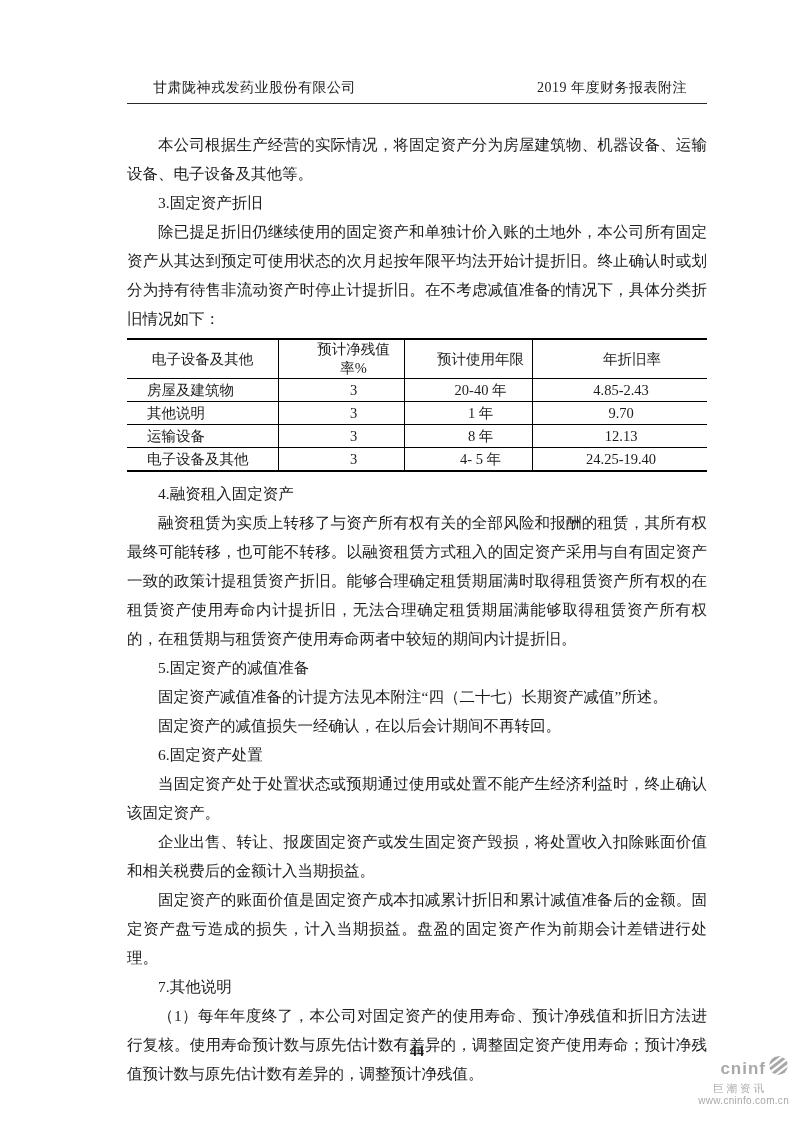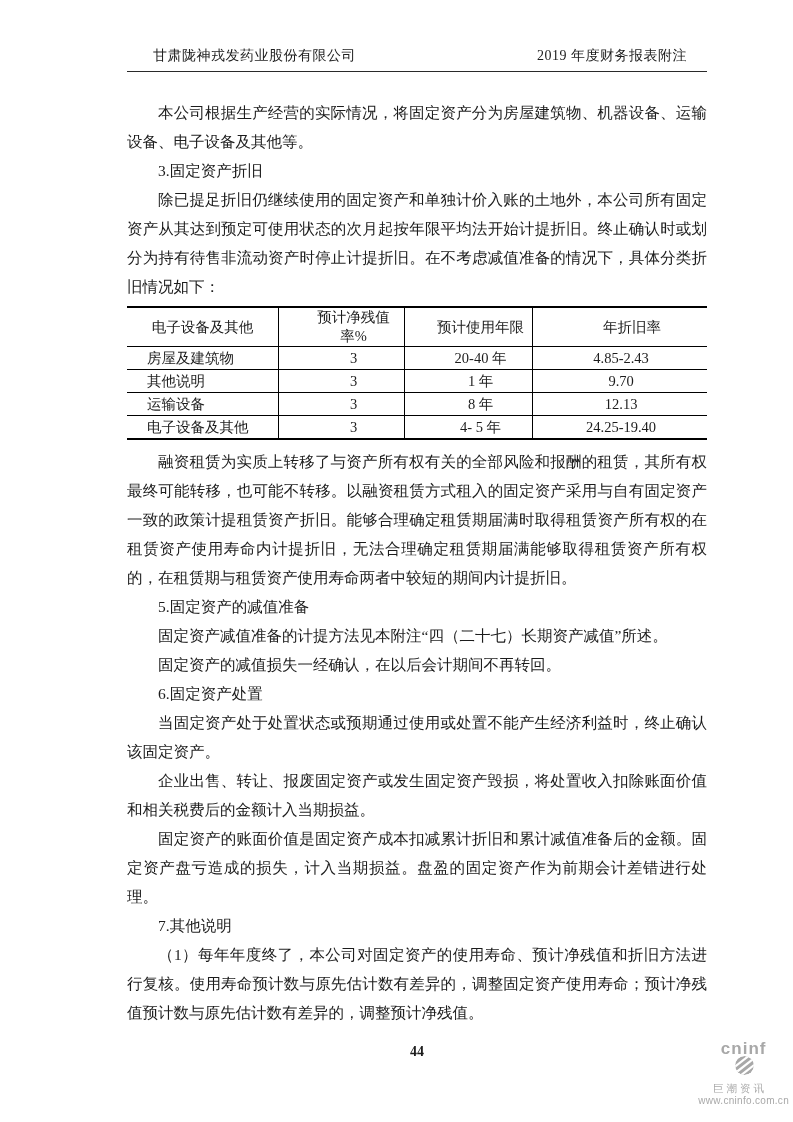--- a/index.html
+++ b/index.html
@@ -12,21 +12,21 @@
     overflow:hidden;
   }
   
   .header {
     margin:0 86px 0 127px;
     padding:47px 0 6px 0;
     border-bottom:1.4px solid #2a2a2a;
     display:flex; justify-content:space-between; align-items:flex-end;
     font-size:14px;
   }
-  .header .company { padding-left:26px; letter-spacing:0.5px; }
+  .header .company { padding-left:26px; letter-spacing:0.5px;margin-top:32px; }
   .header .doctitle { padding-right:20px; letter-spacing:0.5px; }
   
   .content {
     margin:0 86px 0 127px;
     padding-top:26px;
     font-size:15.5px;
     line-height:29px;
     text-align:justify;
   }
   .content p { margin:0; text-indent:2em; }
@@ -59,21 +59,21 @@
   .page-number {
     position:absolute; left:127px; width:580px; bottom:62px;
     text-align:center; font-size:14px; font-weight:bold;
   }
   .logo {
     position:absolute; right:4px; bottom:16px;
     text-align:right; color:#a8a8a8;
     font-family:"Liberation Sans","DejaVu Sans",sans-serif;
     line-height:1;
   }
-  .logo .row1 { display:flex; align-items:center; justify-content:flex-end;flex-direction:column; }
+  .logo .row1 { display:flex; align-items:center; justify-content:flex-end; }
   .logo .brand { font-size:17px; font-weight:bold; letter-spacing:1px; }
   .logo .swirl { margin-left:2px; position:relative; top:-2px; }
   .logo .cnname { font-size:10.5px; letter-spacing:3px; margin-top:2px; padding-right:22px; }
   .logo .url { font-size:10px; margin-top:3px; letter-spacing:0.3px; }
 </style>
 </head>
 <body>
 
 <div class="page">
 
@@ -117,20 +117,21 @@
           </tr>
           <tr>
             <td class="c0">电子设备及其他</td>
             <td class="c1">3</td>
             <td class="c2">4- 5 年</td>
             <td class="c3">24.25-19.40</td>
           </tr>
         </tbody>
     </table>
 
+    <p>4.融资租入固定资产</p>
     <p>融资租赁为实质上转移了与资产所有权有关的全部风险和报酬的租赁，其所有权最终可能转移，也可能不转移。以融资租赁方式租入的固定资产采用与自有固定资产一致的政策计提租赁资产折旧。能够合理确定租赁期届满时取得租赁资产所有权的在租赁资产使用寿命内计提折旧，无法合理确定租赁期届满能够取得租赁资产所有权的，在租赁期与租赁资产使用寿命两者中较短的期间内计提折旧。</p>
     <p>5.固定资产的减值准备</p>
     <p>固定资产减值准备的计提方法见本附注“四（二十七）长期资产减值”所述。</p>
     <p>固定资产的减值损失一经确认，在以后会计期间不再转回。</p>
     <p>6.固定资产处置</p>
     <p>当固定资产处于处置状态或预期通过使用或处置不能产生经济利益时，终止确认该固定资产。</p>
     <p>企业出售、转让、报废固定资产或发生固定资产毁损，将处置收入扣除账面价值和相关税费后的金额计入当期损益。</p>
     <p>固定资产的账面价值是固定资产成本扣减累计折旧和累计减值准备后的金额。固定资产盘亏造成的损失，计入当期损益。盘盈的固定资产作为前期会计差错进行处理。</p>
     <p>7.其他说明</p>
     <p>（1）每年年度终了，本公司对固定资产的使用寿命、预计净残值和折旧方法进行复核。使用寿命预计数与原先估计数有差异的，调整固定资产使用寿命；预计净残值预计数与原先估计数有差异的，调整预计净残值。</p>

